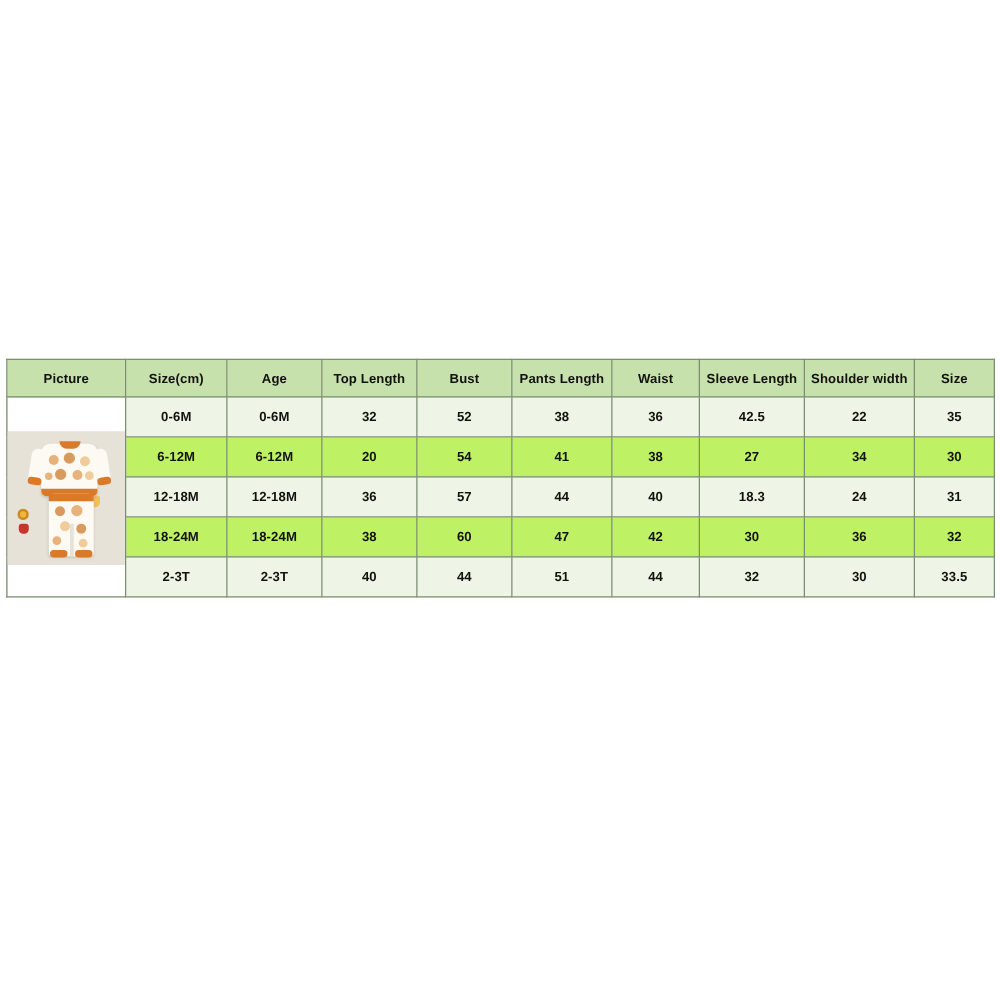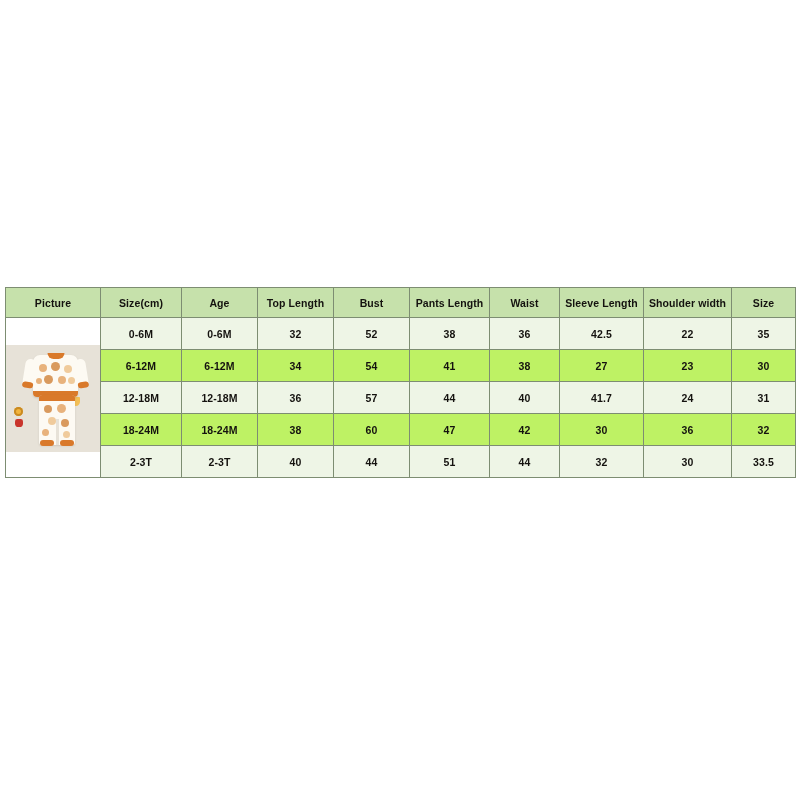--- a/index.html
+++ b/index.html
@@ -291,37 +291,37 @@
           <td>38</td>
           <td>36</td>
           <td>42.5</td>
           <td>22</td>
           <td>35</td>
         </tr>
 
         <tr class="row-dark">
           <td>6-12M</td>
           <td>6-12M</td>
-          <td>34</td>
+          <td>20</td>
           <td>54</td>
           <td>41</td>
           <td>38</td>
           <td>27</td>
-          <td>23</td>
+          <td>34</td>
           <td>30</td>
         </tr>
 
         <tr class="row-light">
           <td>12-18M</td>
           <td>12-18M</td>
           <td>36</td>
           <td>57</td>
           <td>44</td>
           <td>40</td>
-          <td>41.7</td>
+          <td>18.3</td>
           <td>24</td>
           <td>31</td>
         </tr>
 
         <tr class="row-dark">
           <td>18-24M</td>
           <td>18-24M</td>
           <td>38</td>
           <td>60</td>
           <td>47</td>

